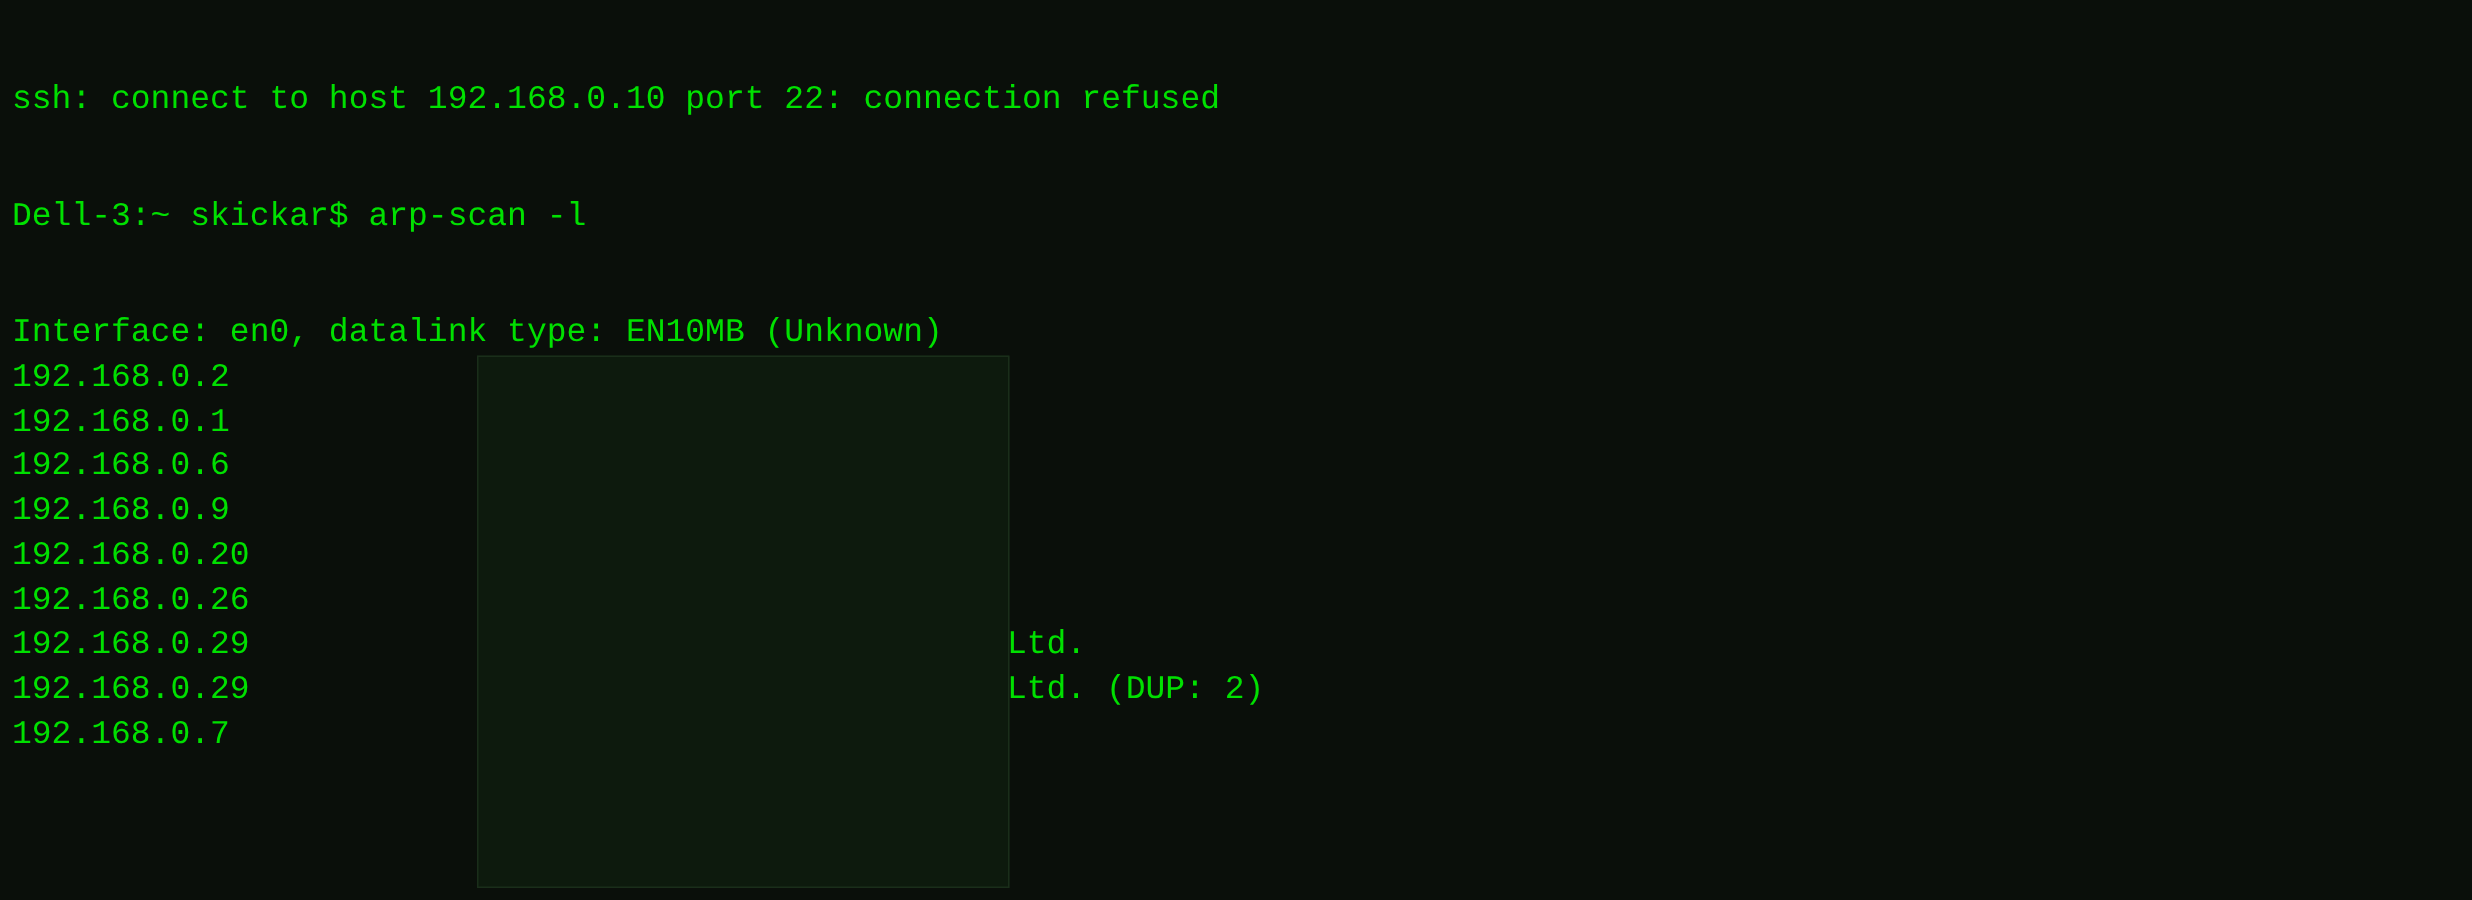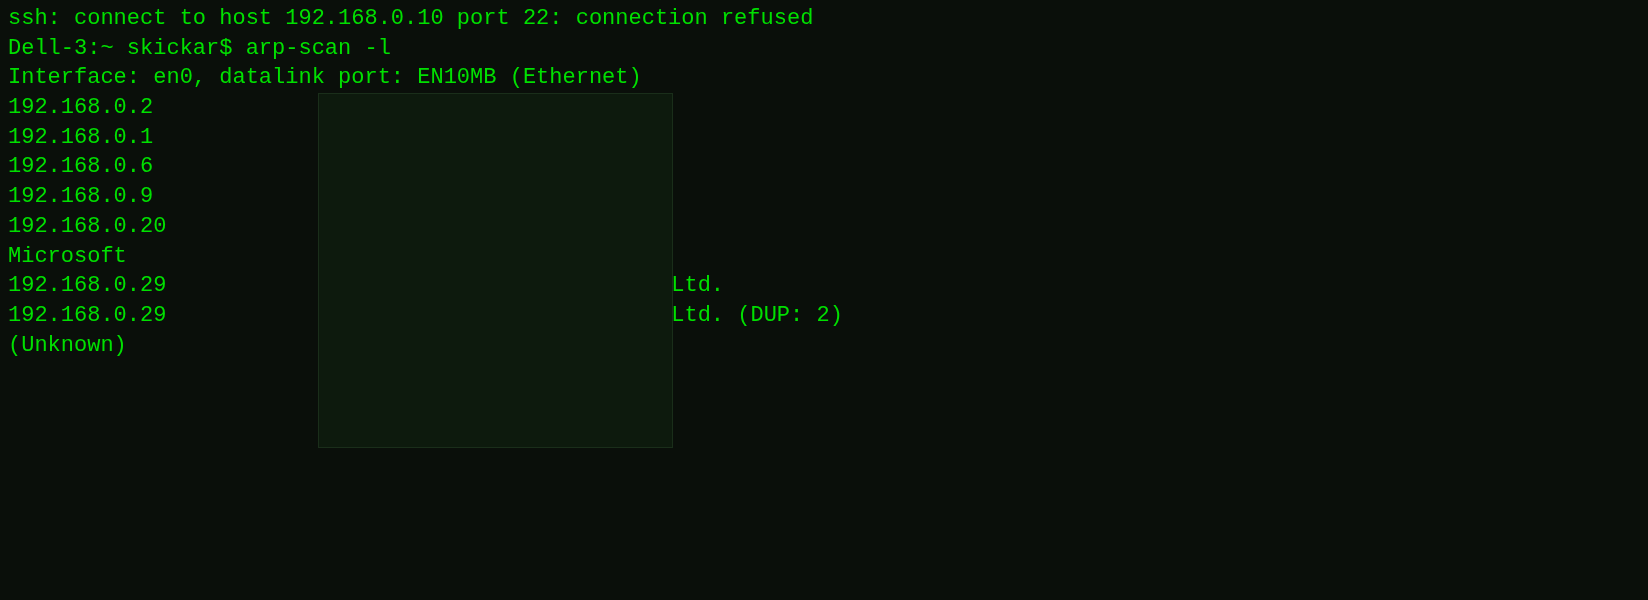--- a/index.html
+++ b/index.html
@@ -21,20 +21,21 @@
 
     .terminal {
       width: 100%;
       height: 100%;
       position: relative;
     }
 
     .line {
       line-height: 1.35;
       white-space: pre;
+      margin-top: 48px;
     }
 
     .content-area {
       display: flex;
       position: relative;
     }
 
     .mac-overlay {
       position: absolute;
       left: 310px;
@@ -64,21 +65,21 @@
     .vendor {
       white-space: pre;
     }
   </style>
 </head>
 <body>
 
 <div class="terminal">
   <div class="line">ssh: connect to host 192.168.0.10 port 22: connection refused</div>
   <div class="line">Dell-3:~ skickar$ arp-scan -l</div>
-  <div class="line">Interface: en0, datalink port: EN10MB (Ethernet)</div>
+  <div class="line">Interface: en0, datalink type: EN10MB (Unknown)</div>
 
   <div class="content-area">
     <div class="mac-overlay"></div>
     <div class="right-col-inner" id="results-list">
     <div class="row">
           <span class="ip">192.168.0.2  </span>
           <span class="vendor">ASIX ELECTRONICS CORP.</span>
         </div>
         <div class="row">
           <span class="ip">192.168.0.1  </span>
@@ -90,28 +91,30 @@
         </div>
         <div class="row">
           <span class="ip">192.168.0.9  </span>
           <span class="vendor">Apple, Inc.</span>
         </div>
         <div class="row">
           <span class="ip">192.168.0.20 </span>
           <span class="vendor">(Unknown)</span>
         </div>
         <div class="row">
+          <span class="ip">192.168.0.26 </span>
           <span class="vendor">Microsoft</span>
         </div>
         <div class="row">
           <span class="ip">192.168.0.29 </span>
           <span class="vendor">Murata Manufacturing Co., Ltd.</span>
         </div>
         <div class="row">
           <span class="ip">192.168.0.29 </span>
           <span class="vendor">Murata Manufacturing Co., Ltd. (DUP: 2)</span>
         </div>
         <div class="row">
+          <span class="ip">192.168.0.7  </span>
           <span class="vendor">(Unknown)</span>
         </div>
       </div>
   </div>
 </div>
 
 </body></html>

